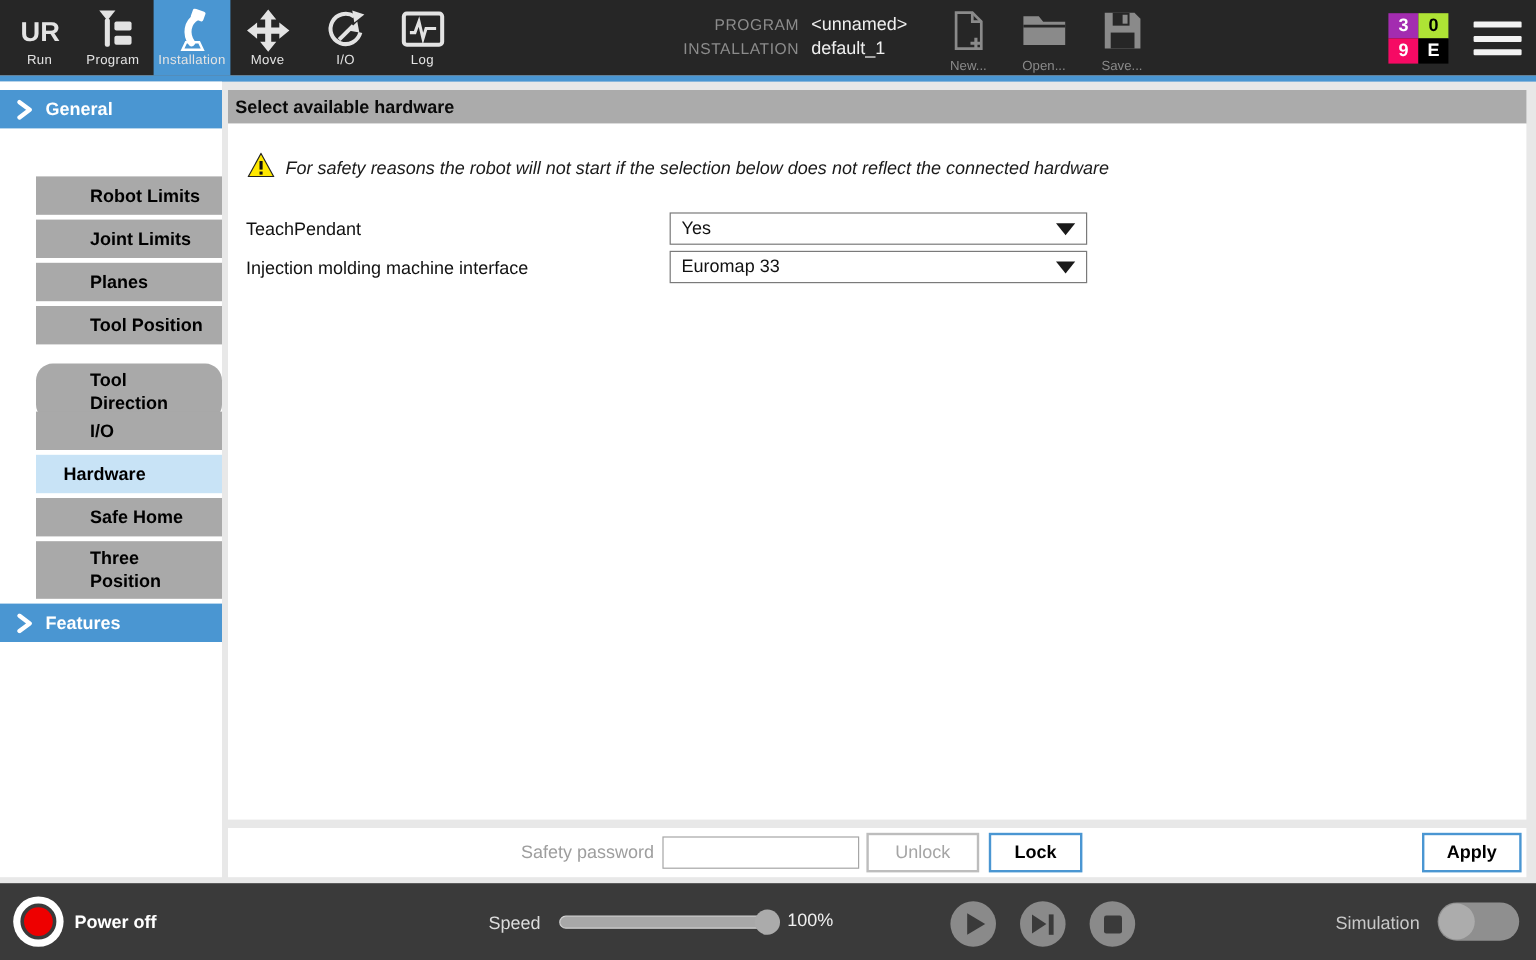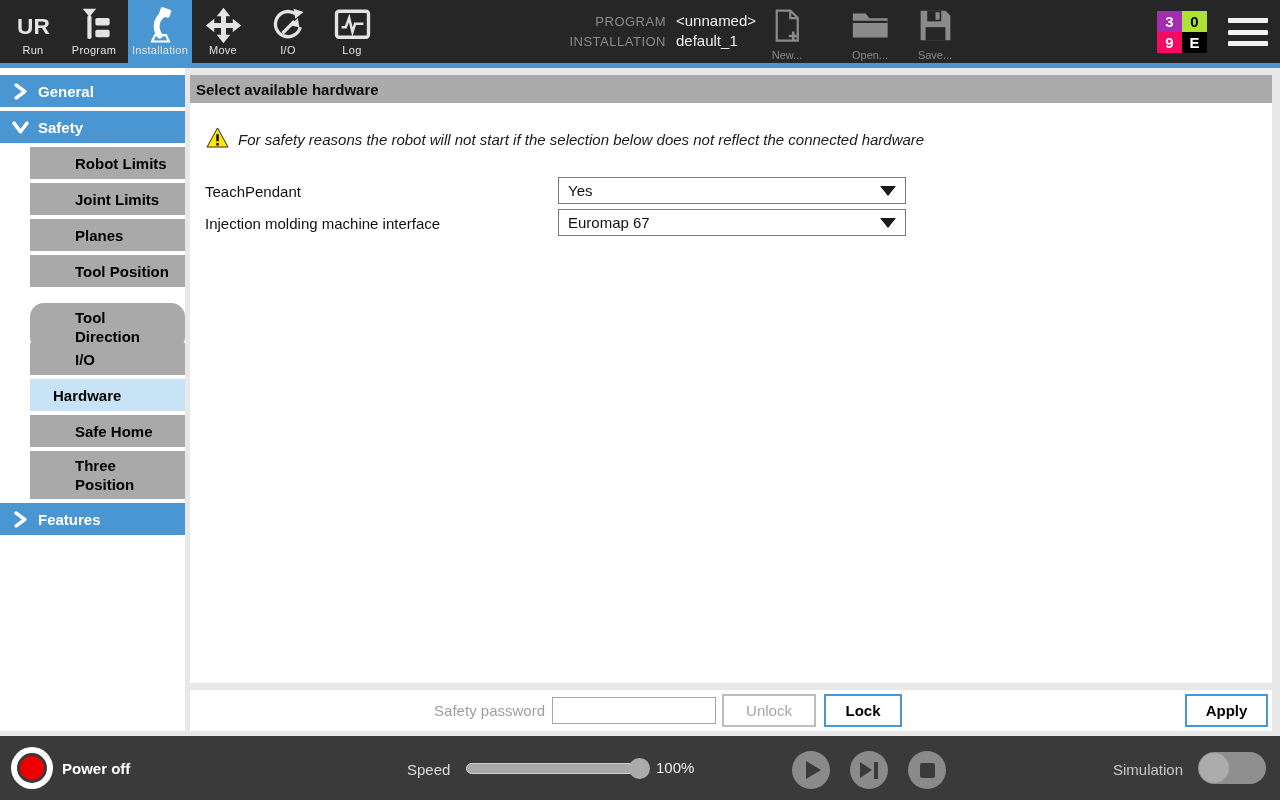--- a/index.html
+++ b/index.html
@@ -144,21 +144,21 @@
       <span class="tab-label">Log</span>
     </div>
 
     <div class="file-meta">
       <span class="meta-label">PROGRAM</span>
       <span class="meta-value">&lt;unnamed&gt;</span>
       <span class="meta-label">INSTALLATION</span>
       <span class="meta-value">default_1</span>
     </div>
 
-    <div class="file-btn" style="left:758px;">
+    <div class="file-btn" style="left:778px;">
       <span>
           <svg viewBox="0 0 38 44">
             <path d="M5 2 H23 L33 12 V42 H5 Z" fill="none" stroke="#8A8A8A" stroke-width="3"></path>
             <path d="M23 2 V12 H33" fill="none" stroke="#8A8A8A" stroke-width="3"></path>
             <path d="M27 30 V42 M21 36 H33" stroke="#8A8A8A" stroke-width="3.5"></path>
           </svg>
         </span>
       <span class="fb-label">New...</span>
     </div>
 
@@ -202,28 +202,20 @@
 
   <div class="sidebar-bg"></div>
 
   <div class="nav-head" style="top:75px;">
     <span class="chev">
         <svg viewBox="0 0 16 16">
           <path d="M4 2 L12 8 L4 14" stroke="#FFF" stroke-width="3.4" fill="none" stroke-linecap="round" stroke-linejoin="round"></path>
         </svg>
       </span>
     <span>General</span>
-  </div>
-  <div class="nav-head" style="top:111px;">
-    <span class="chev">
-        <svg viewBox="0 0 16 16">
-          <path d="M2 4 L8 12 L14 4" stroke="#FFF" stroke-width="3.4" fill="none" stroke-linecap="round" stroke-linejoin="round"></path>
-        </svg>
-      </span>
-    <span>Safety</span>
   </div>
   <div class="nav-sub" style="top:147px;">
       <span class="sub-label">Robot Limits</span>
     </div>
   <div class="nav-sub" style="top:219px;">
       <span class="sub-label">Planes</span>
     </div>
   <div class="nav-sub" style="top:183px;">
       <span class="sub-label">Joint Limits</span>
     </div>
@@ -271,21 +263,21 @@
     </div>
 
     <span class="field-label" style="top:80px;">TeachPendant</span>
     <div class="dropdown" style="top:74px;">
       <span>Yes</span>
       <span class="dd-arrow"></span>
     </div>
 
     <span class="field-label" style="top:112px;">Injection molding machine interface</span>
     <div class="dropdown" style="top:106px;">
-      <span>Euromap 67</span>
+      <span>Euromap 33</span>
       <span class="dd-arrow"></span>
     </div>
   </div>
 
   <div class="bottom-bar">
     <span class="pw-label" style="left:160px;">Safety password</span>
     <input class="pw-input" type="password" value="" style="">
     <div class="btn btn-unlock">
         <span>Unlock</span>
       </div>

